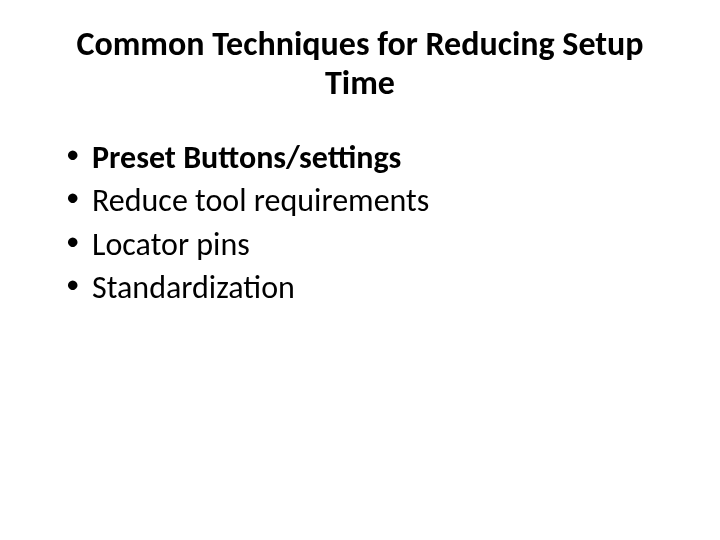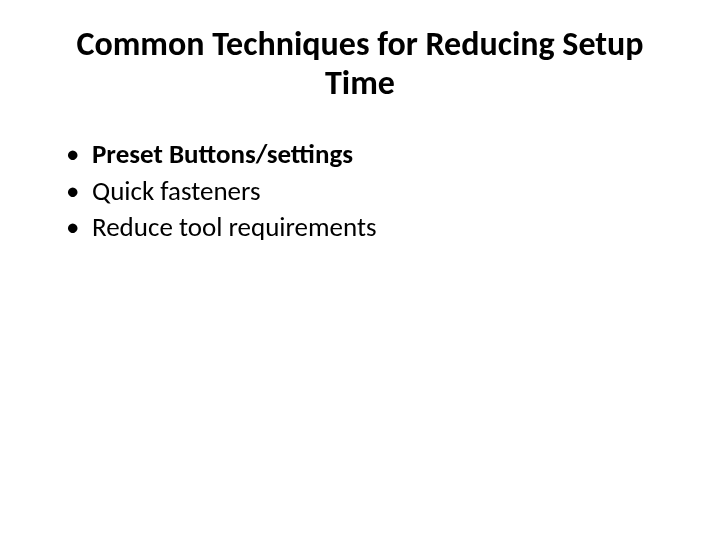--- a/index.html
+++ b/index.html
@@ -1,26 +1,27 @@
 <!DOCTYPE html>
 <html><head>
   <meta charset="utf-8">
   <style>
     * { margin: 0; padding: 0; box-sizing: border-box; }
     html, body { width: 720px; height: 540px; background: #fff; font-family: Calibri, Arial, sans-serif; color: #000; }
     .slide { width: 720px; height: 540px; padding: 20px 40px 40px 40px; }
     .title { font-size: 34px; font-weight: 700; text-align: center; line-height: 1.15; margin-top: 4px; margin-bottom: 34px; }
     ul.bullets { list-style: none; padding-left: 26px; }
-    ul.bullets li { position: relative; font-size: 27px; line-height: 1.35; padding-left: 26px; }
+    ul.bullets li { position: relative; font-size: 32px; line-height: 1.35; padding-left: 26px; }
     ul.bullets li::before { content: "•"; position: absolute; left: 0; top: 0; font-size: 27px; }
     .bold { font-weight: 700; }
   </style>
 </head>
 <body>
 
 <div class="slide">
   <h1 class="title">Common Techniques for Reducing Setup Time</h1>
   <ul class="bullets">
     <li><span class="bold">Preset Buttons/settings</span></li>
-    <li><span>Quick fasteners</span></li>
     <li><span>Reduce tool requirements</span></li>
+    <li><span>Locator pins</span></li>
+    <li><span>Standardization</span></li>
   </ul>
 </div>
 
 </body></html>

